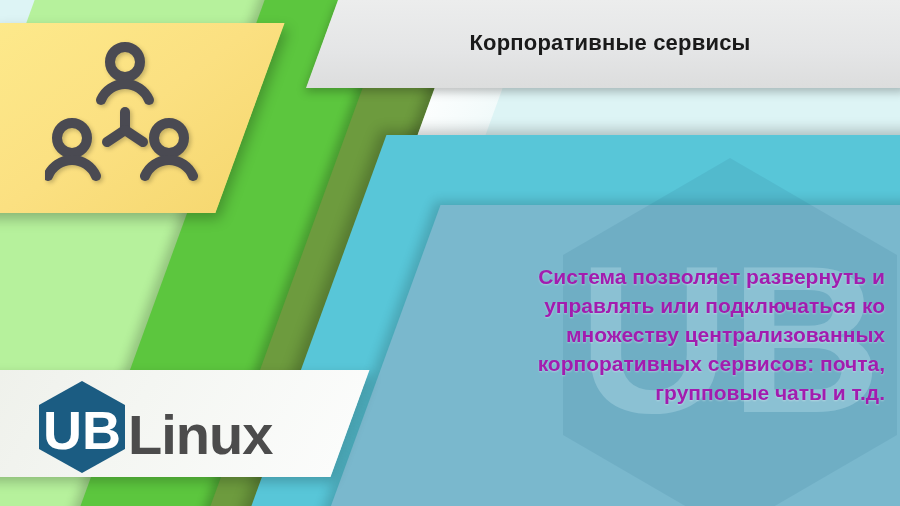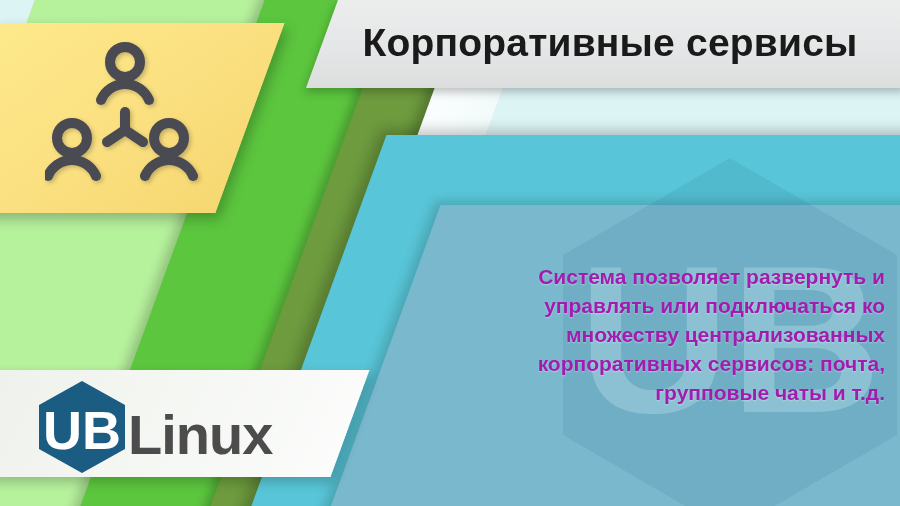--- a/index.html
+++ b/index.html
@@ -76,21 +76,21 @@
     position:absolute;
     left:322px;top:0;width:600px;height:88px;
     background:linear-gradient(180deg,#eceded 0%,#e4e5e6 60%,#dcdddd 100%);
     transform:skewX(-20deg);
     box-shadow:0 4px 9px rgba(0,0,0,.25);
   }
   .title-text{
     position:absolute;
     left:330px;top:20px;width:560px;height:46px;
     display:flex;align-items:center;justify-content:center;
-    font-size:39px;font-weight:bold;color:#1a1a1a;
+    font-size:22px;font-weight:bold;color:#1a1a1a;
     letter-spacing:.2px;
     white-space:nowrap;
   }
 
   
   .icon-card{
     position:absolute;
     left:-40px;top:23px;width:290px;height:190px;
     background:linear-gradient(135deg,#fde98b 0%,#fbe081 55%,#f6d871 100%);
     transform:skewX(-20deg);

